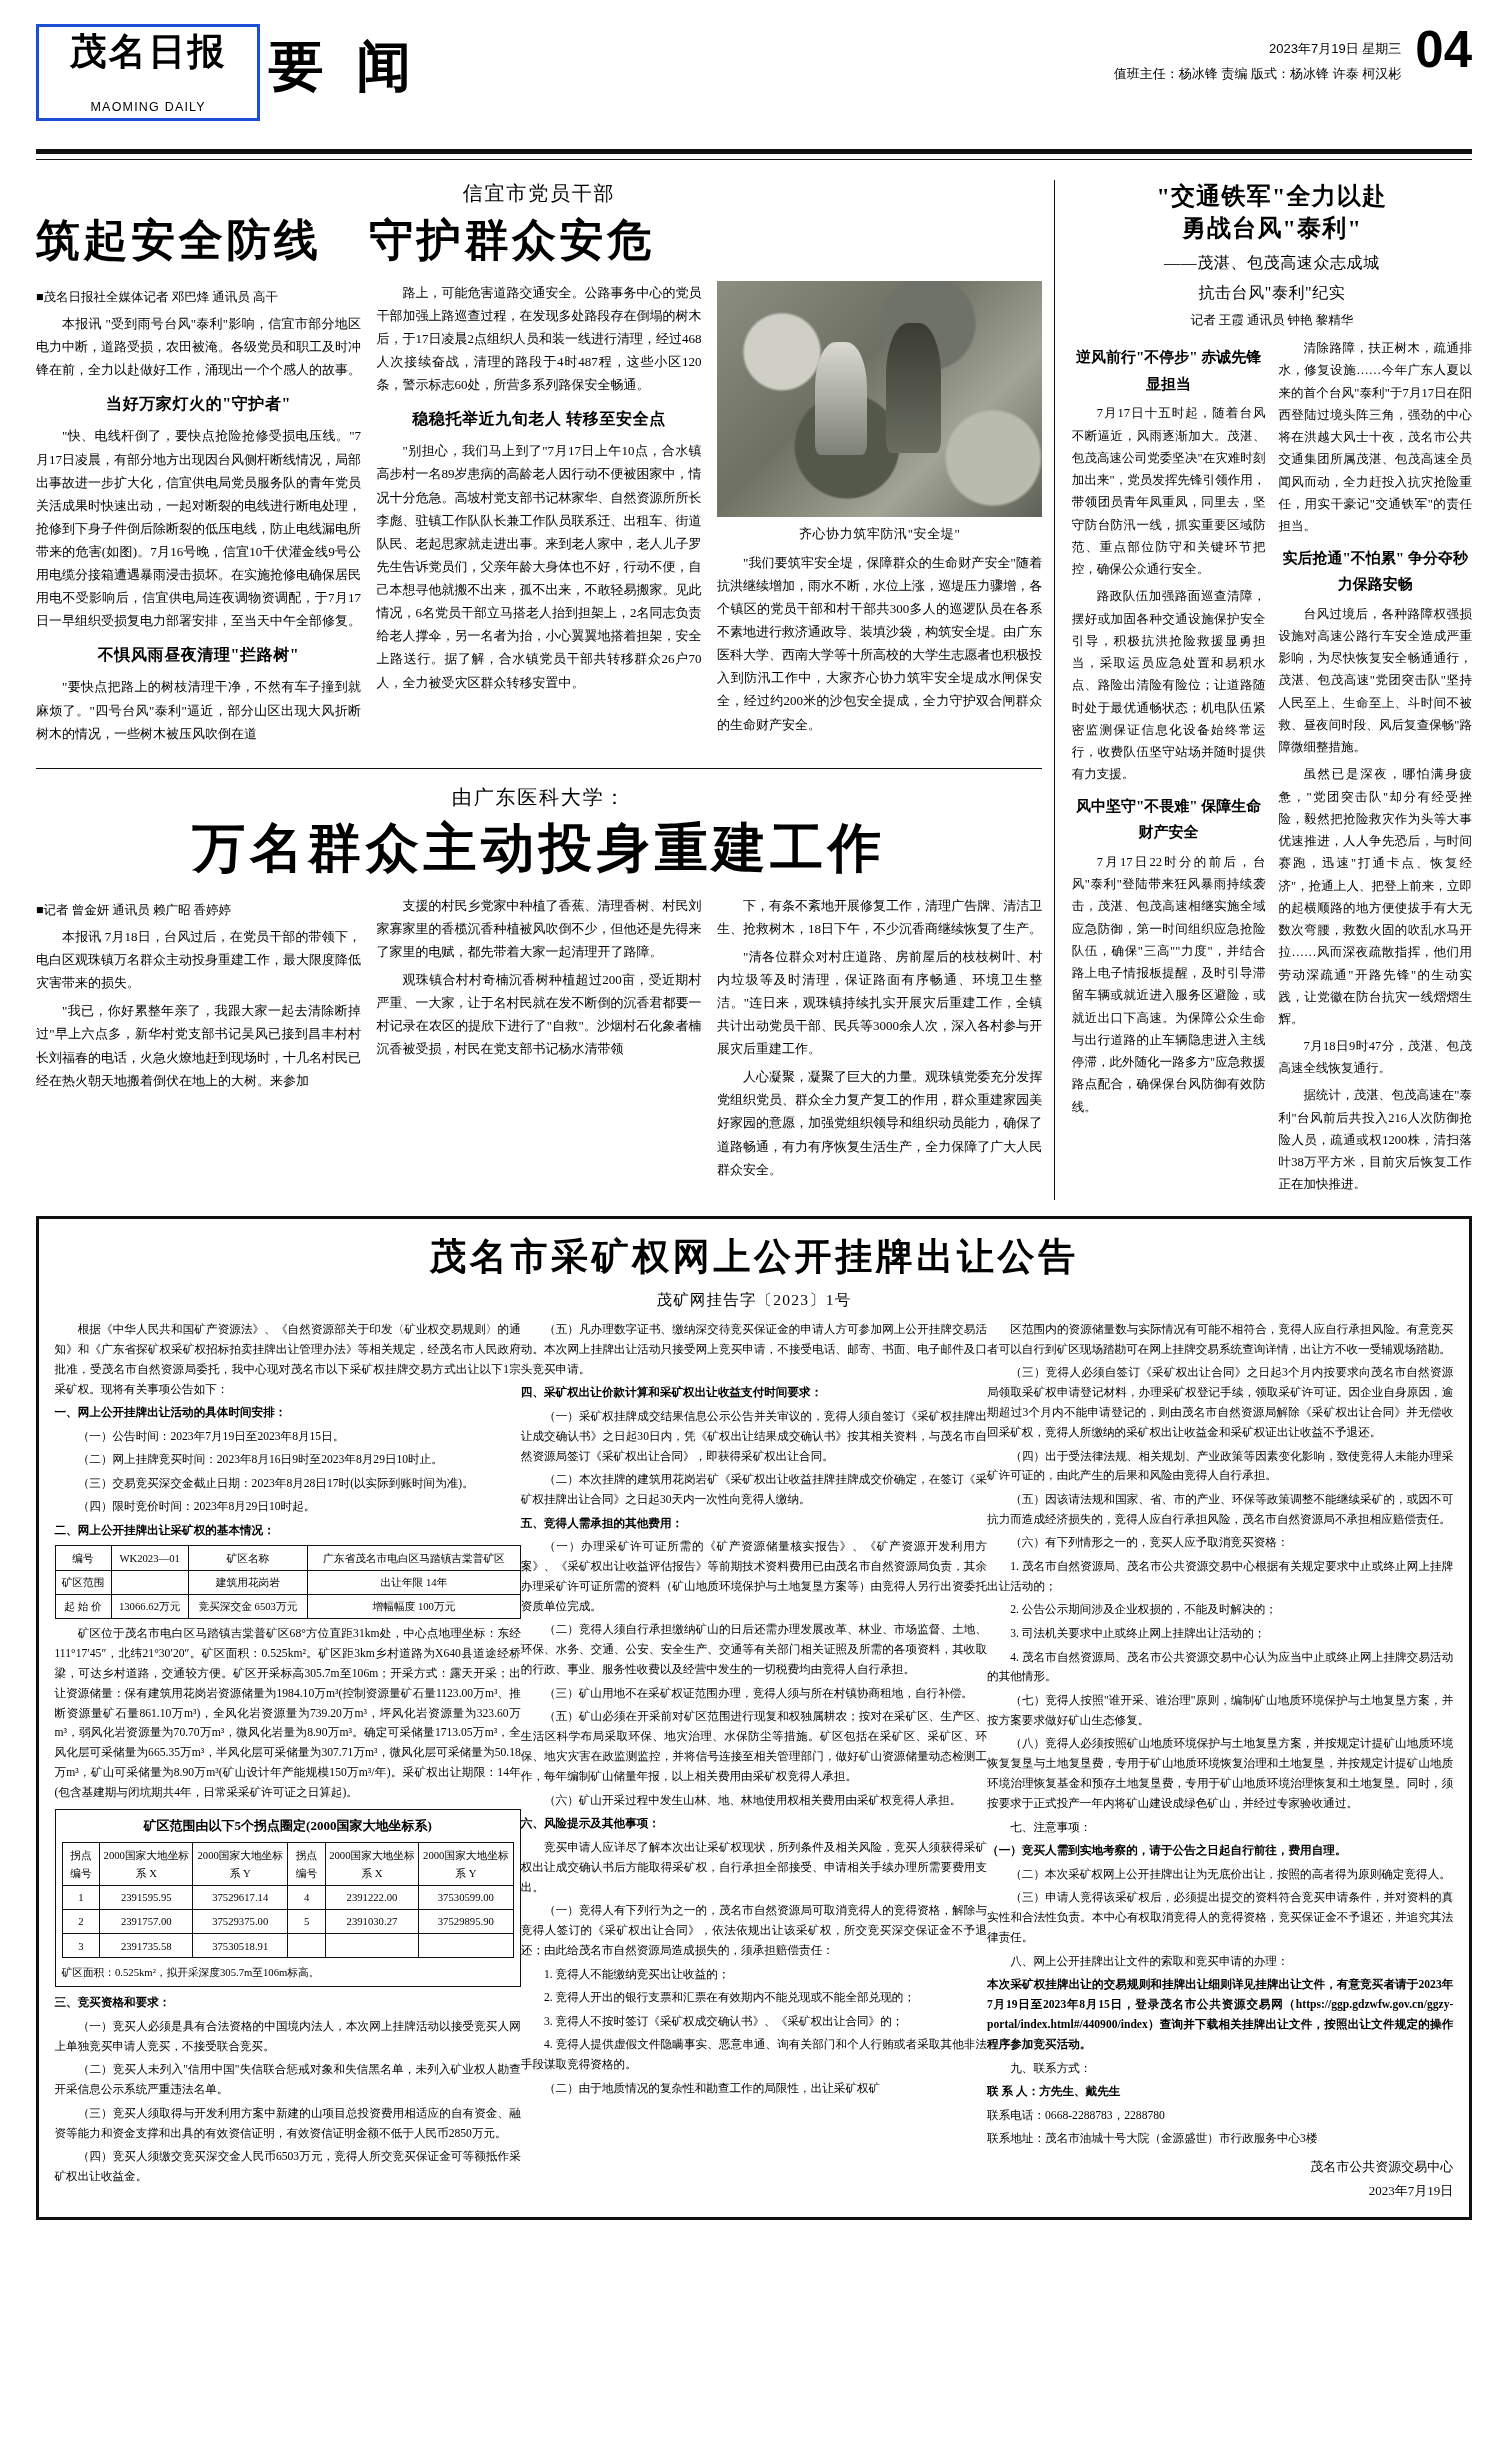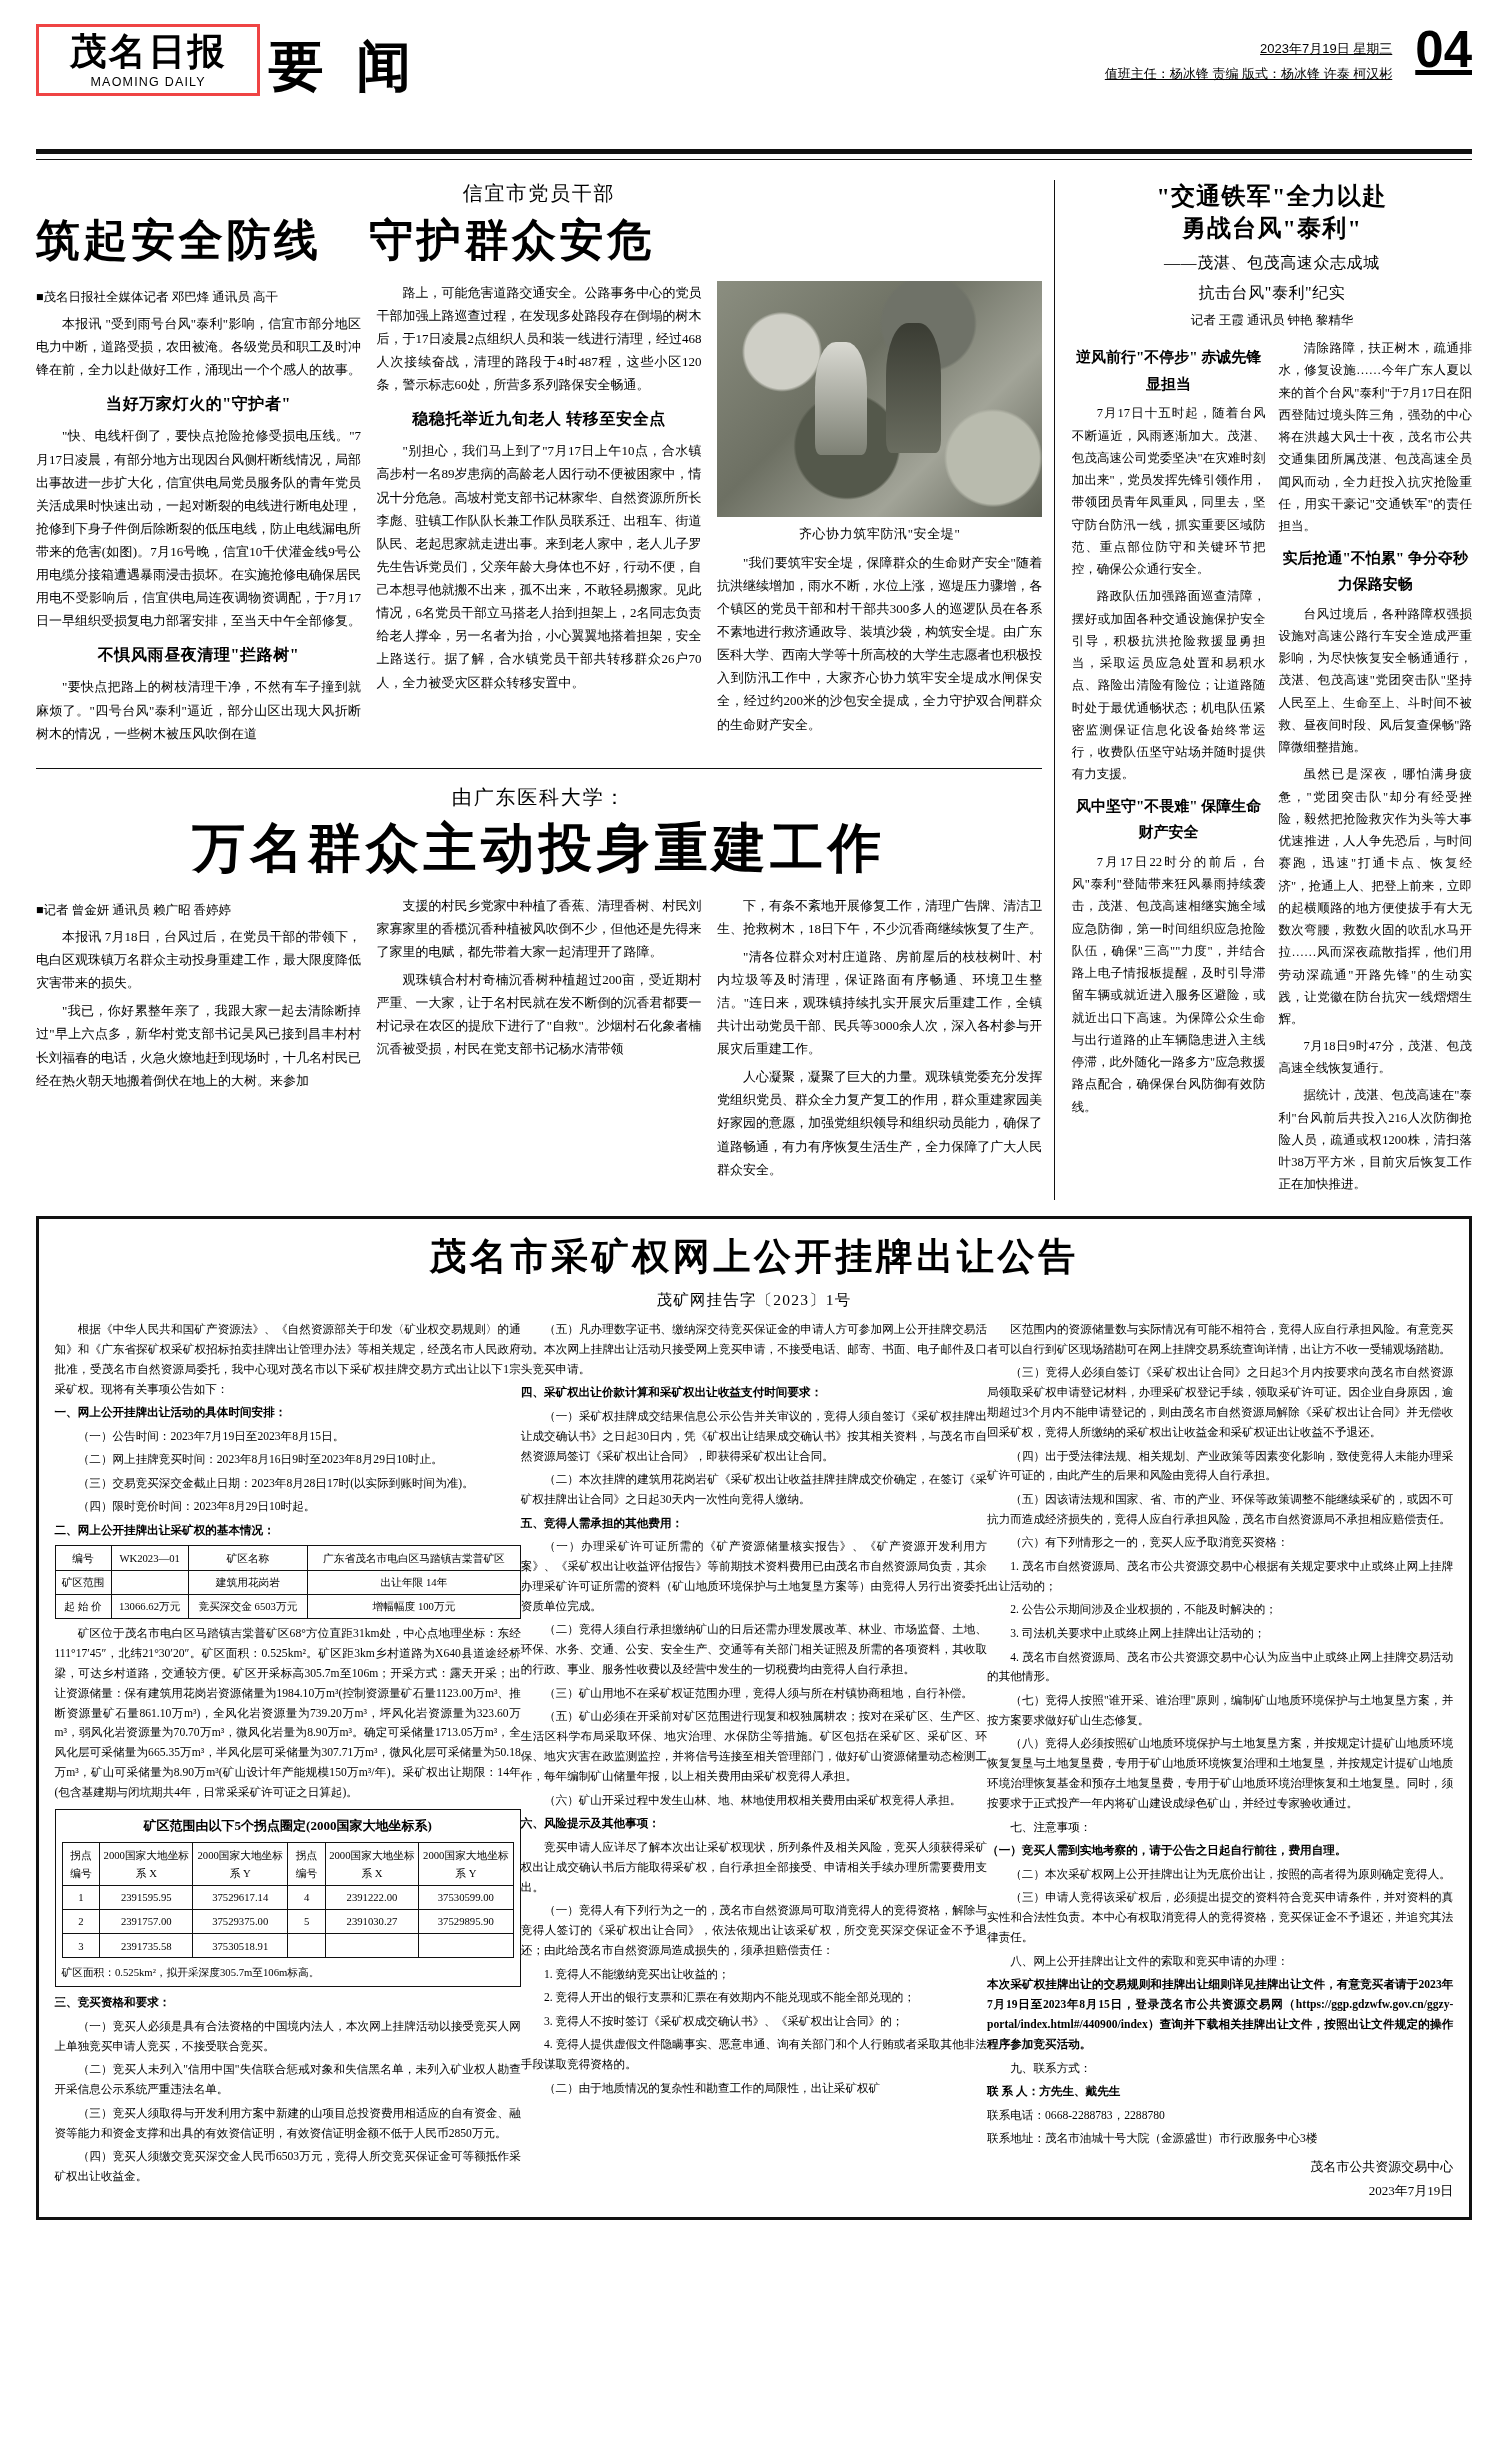--- a/index.html
+++ b/index.html
@@ -1,23 +1,23 @@
 <!DOCTYPE html>
 <html style="font-size:9.5px"><head>
 <meta charset="utf-8">
 <style>
   html,body{margin:0;padding:0;background:#fff;}
   body{width:1508px;font-family:"Liberation Serif","DejaVu Serif",serif;color:#000;}
   .page{width:1508px;height:2462px;position:relative;background:#fff;padding:0;box-sizing:border-box;}
   .masthead{display:flex;align-items:flex-start;padding:24px 36px 0 36px;box-sizing:border-box;height:149px;}
-  .logo-box{border:3px solid #ef4444;padding:6px 10.7px 3.6px 10.7px;display:flex;flex-direction:column;align-items:center;justify-content:center;min-width:197px;}
+  .logo-box{border:3px solid #1d4ed8;padding:6px 10.7px 3.6px 10.7px;display:flex;flex-direction:column;align-items:center;justify-content:center;min-width:197px;gap:25px;}
   .logo-cn{font-size:37px;font-weight:bold;letter-spacing:2.4px;line-height:1.05;font-family:"Liberation Serif",serif;}
   .logo-en{font-size:12.5px;letter-spacing:1.2px;margin-top:3.6px;font-family:"Liberation Sans",sans-serif;}
   .section-title{font-size:55px;font-weight:bold;letter-spacing:9.5px;margin-left:8px;margin-top:6px;font-family:"Liberation Serif",serif;}
-  .head-right{margin-left:auto;display:flex;align-items:flex-start;gap:23px;text-decoration:underline;}
+  .head-right{margin-left:auto;display:flex;align-items:flex-start;gap:14px;}
   .head-meta{text-align:right;font-size:13px;line-height:1.9;font-family:"Liberation Sans",sans-serif;padding-top:13px;}
   .pageno{font-size:51px;font-weight:bold;line-height:1;font-family:"Liberation Sans",sans-serif;}
   .rule-thick{height:5.4px;background:#111;margin:0 36px;}
   .rule-thin{height:1.2px;background:#111;margin:4.2px 36px 0 36px;}
   .content{padding:0 36px;box-sizing:border-box;}
   .top-area{display:flex;gap:0;margin-top:20px;}
   .left-block{width:1014px;}
   .right-block{width:421px;padding-left:16.7px;box-sizing:border-box;border-left:1.2px solid #111;margin-left:12px;}
   .kicker{text-align:center;font-size:20px;letter-spacing:1.8px;margin-bottom:6px;}
   .headline{text-align:left;font-size:44px;font-weight:bold;letter-spacing:3.6px;line-height:1.25;margin-bottom:3.6px;}

